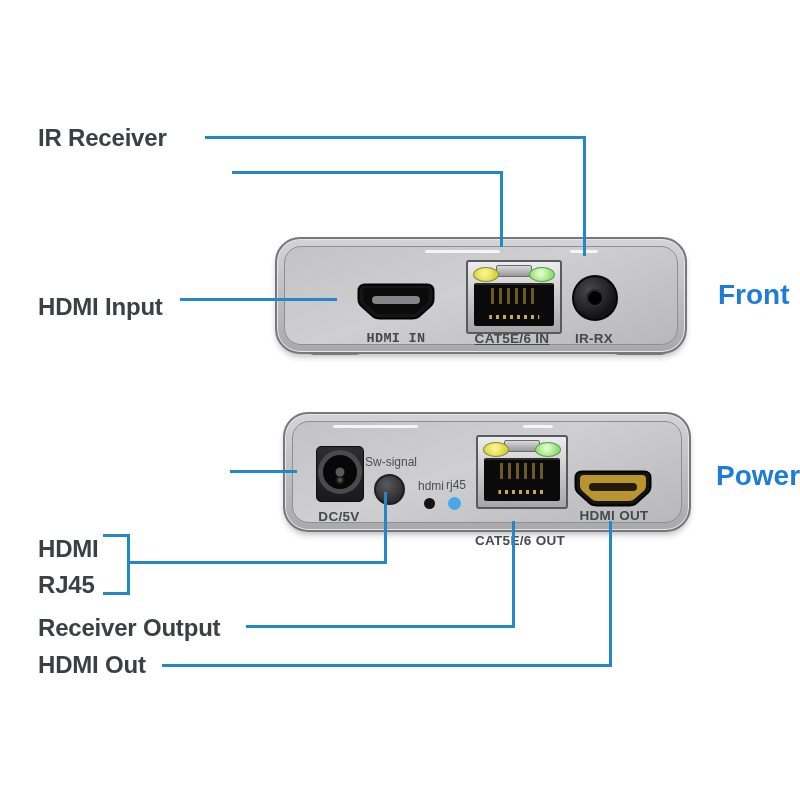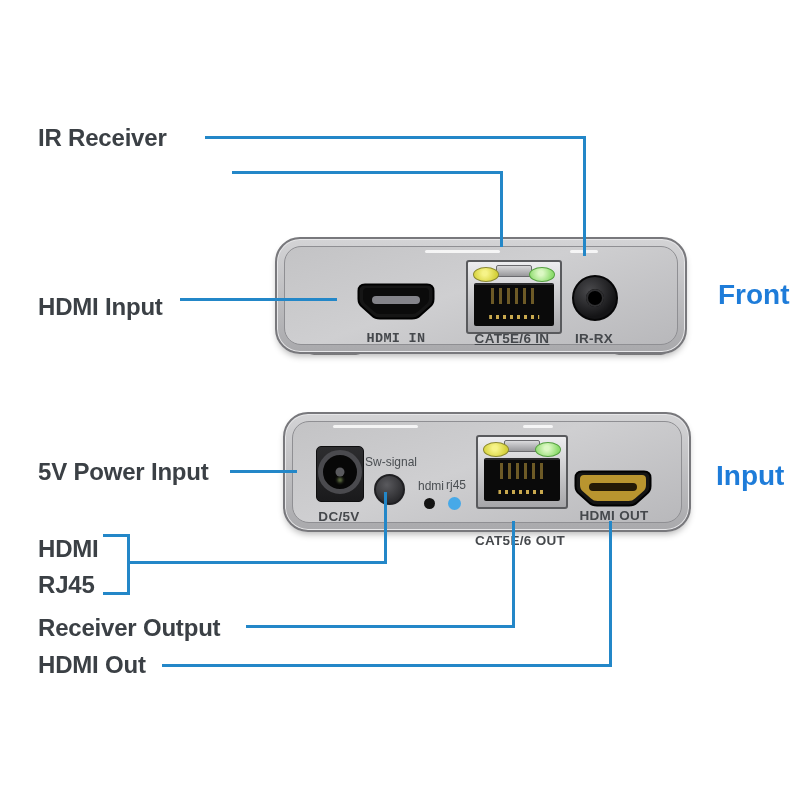--- a/index.html
+++ b/index.html
@@ -86,28 +86,27 @@
 </style>
 </head>
 <body>
 
 <div id="canvas">
 
   <div class="biglabel" style="left:38px;top:125px;">IR Receiver</div>
 
 
   <div class="biglabel" style="left:38px;top:294px;">HDMI Input</div>
-  <div class="biglabel" style="left:38px;top:459px;">5V Power Input</div>
   <div class="biglabel" style="left:38px;top:536px;">HDMI</div>
   <div class="biglabel" style="left:38px;top:572px;">RJ45</div>
   <div class="biglabel" style="left:38px;top:615px;">Receiver Output</div>
   <div class="biglabel" style="left:38px;top:652px;">HDMI Out</div>
 
   <div class="viewlabel" style="left:695px;top:279px;margin-left:23px;">Front</div>
-  <div class="viewlabel" style="left:716px;top:460px;">Input</div>
+  <div class="viewlabel" style="left:716px;top:460px;">Power</div>
 
   <div class="cline" style="left:205px;top:136px;width:378px;height:3px;"></div>
   <div class="cline" style="left:583px;top:136px;width:3px;height:120px;"></div>
   <div class="cline" style="left:232px;top:171px;width:268px;height:3px;"></div>
   <div class="cline" style="left:500px;top:171px;width:3px;height:76px;"></div>
   <div class="cline" style="left:180px;top:298px;width:157px;height:3px;"></div>
   <div class="cline" style="left:230px;top:470px;width:67px;height:3px;"></div>
   <div class="cline" style="left:103px;top:534px;width:27px;height:3px;"></div>
   <div class="cline" style="left:127px;top:534px;width:3px;height:61px;"></div>
   <div class="cline" style="left:103px;top:592px;width:27px;height:3px;"></div>

